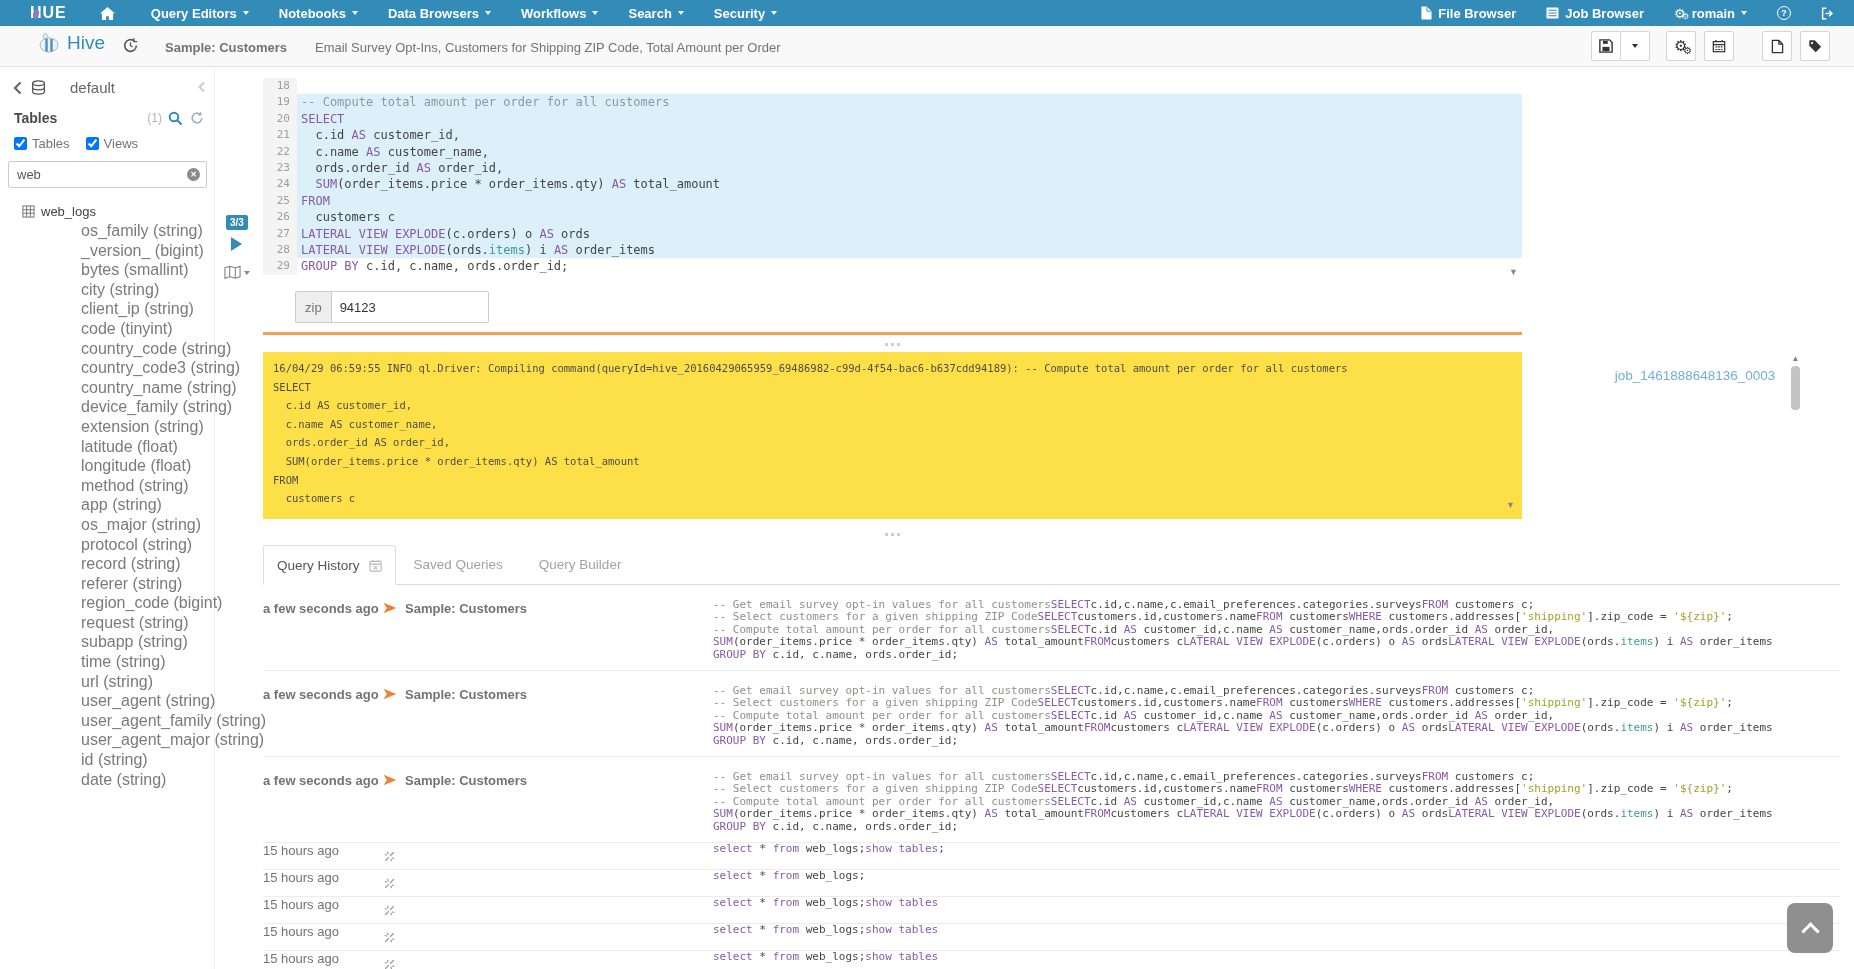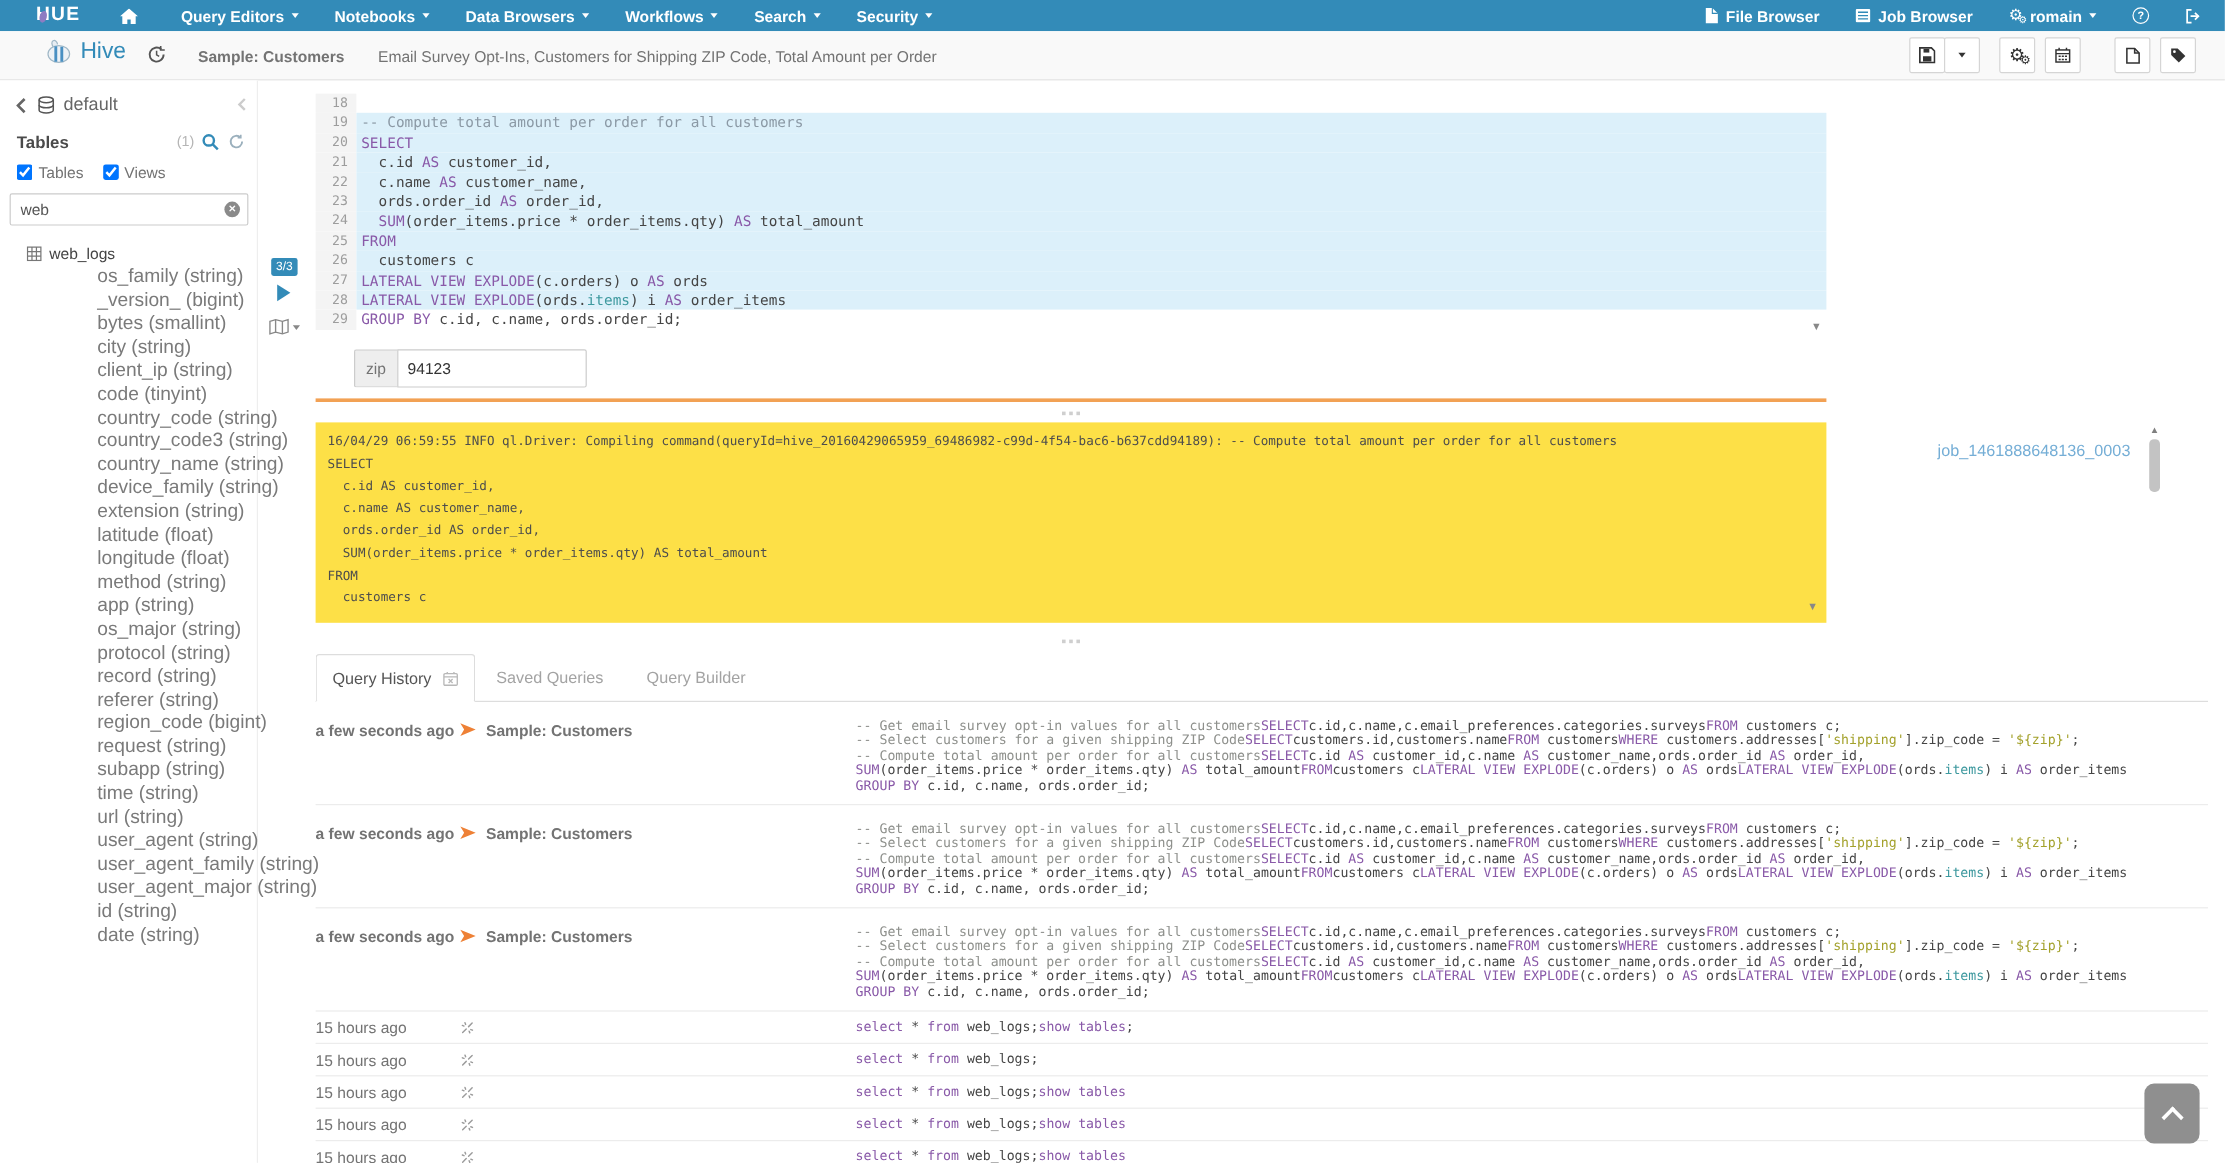--- a/index.html
+++ b/index.html
@@ -37,21 +37,21 @@
   .caret-dark { border-top-color:#333; margin-left:0; }
   .gears { font-size:15px; line-height:1; color:#333; position:relative; font-family:"DejaVu Sans",sans-serif; }
   .gears .g2 { position:absolute; font-size:10px; left:9px; top:7px; }
   .gears.white { color:#fff; font-size:13px; }
   .gears.white .g2 { font-size:8px; left:8px; top:6px; }
 
   
   .sidebar { position:absolute; left:0; top:67px; width:215px; bottom:0;
     background:#fff; border-right:1px solid #eee; }
   .sb-head { position:relative; padding:12px 10px 0 12px; display:flex; align-items:center; }
-  .sb-db-name { font-size:15px; color:#666; margin-left:7px; }
+  .sb-db-name { font-size:15px; color:#666; margin-left:24px; }
   .sb-collapse { position:absolute; right:8px; top:14px; }
   .sb-tables-row { padding:14px 10px 0 14px; display:flex; align-items:center; }
   .sb-tables-label { font-size:14px; font-weight:bold; color:#4a4a4a; }
   .sb-count { margin-left:auto; color:#b5b5b5; font-size:12px; }
   .sb-search-ic { margin-left:6px; cursor:pointer; }
   .sb-refresh-ic { margin-left:7px; cursor:pointer; }
   .sb-filters { padding:10px 10px 0 14px; display:flex; align-items:center; font-size:13px; color:#737373; }
   .sb-filters label { margin-right:16px; display:flex; align-items:center; cursor:pointer; }
   .sb-filters input { margin-right:5px; }
   .sb-searchbox { position:relative; margin:10px 8px 0 8px; }
@@ -64,21 +64,21 @@
   .sb-table span { margin-left:6px; }
   .sb-cols { margin-top:2px; }
   .sb-col { padding-left:37px; font-size:16px; color:#7a7a7a; line-height:19.6px;
     white-space:nowrap; cursor:pointer;margin-left:44px; }
 
   
   .main { position:absolute; left:215px; top:67px; right:0; bottom:0; }
 
   
   .rail-badge { position:absolute; left:11px; top:148px; background:#338bb8; color:#fff;
-    font-size:10px; font-weight:normal; padding:2px 4px; border-radius:2px; }
+    font-size:10px; font-weight:bold; padding:2px 4px; border-radius:2px; }
   .rail-play { position:absolute; left:16px; top:170px; width:0; height:0; cursor:pointer;
     border-top:7px solid transparent; border-bottom:7px solid transparent; border-left:11px solid #338bb8; }
   .rail-map { position:absolute; left:9px; top:198px; display:flex; align-items:center; cursor:pointer; }
   .caret-gray { border-top-color:#888; margin-left:3px; }
 
   
   .editor { position:absolute; left:48px; top:11px; width:1259px; cursor:text; }
   .eline { display:flex; height:16.4px; font:12px/16.4px "DejaVu Sans Mono", monospace; }
   .gut { width:34px; flex:none; background:#f4f4f4; color:#9d9d9d; text-align:right;
     padding-right:7px; font-size:11px; }
@@ -120,21 +120,21 @@
     border-bottom:1px solid #ddd; display:flex; font-size:13.5px; }
   .tab { display:flex; align-items:center; padding:0 18px; color:#a3a3a3; cursor:pointer; }
   .tab.active { background:#fff; border:1px solid #ddd; border-bottom:1px solid #fff;
     margin-bottom:-1px; border-radius:3px 3px 0 0; color:#555; padding:0 13px; }
   .tab.active .cal-x { margin-left:9px; }
 
   
   .history { position:absolute; left:48px; top:518px; right:14px; }
   .hrow { display:flex; border-bottom:1px solid #ececec; cursor:pointer; }
   .hrow.big { padding:14px 0 9px 0; }
-  .hrow.small { height:27px; align-items:center; }
+  .hrow.small { height:27px; }
   .h-time { width:120px; flex:none; font-size:13px; color:#737373; }
   .h-icon { width:22px; flex:none; display:flex; align-items:flex-start; padding-top:2px; }
   .hrow.small .h-icon { padding-top:0; align-items:center; }
   .h-name { width:308px; flex:none; font-size:13px; color:#737373; }
   .h-sql { flex:1; font:11px/12.4px "DejaVu Sans Mono", monospace; color:#454545; white-space:pre; overflow:hidden; }
   .hrow.big .h-time, .hrow.big .h-name { padding-top:2px;font-weight:bold; }
 
   
   .scrolltop { position:absolute; right:21px; bottom:16px; width:46px; height:50px;
     background:#8f8f8f; border-radius:8px; cursor:pointer; display:flex;

